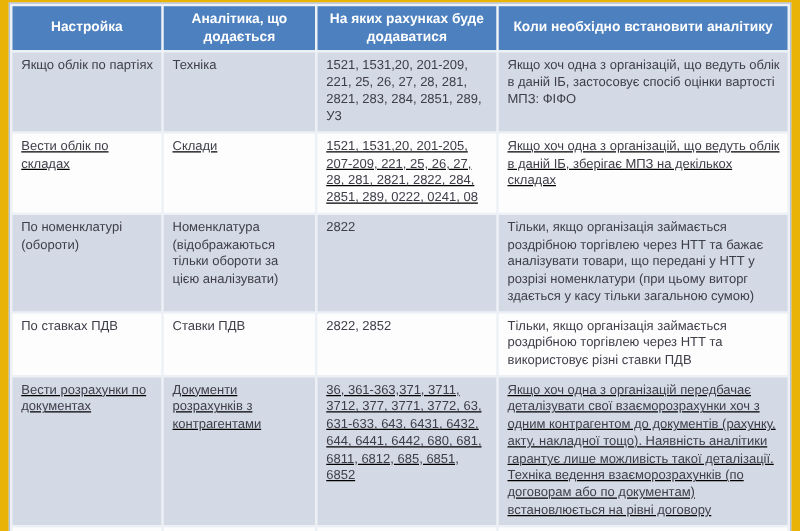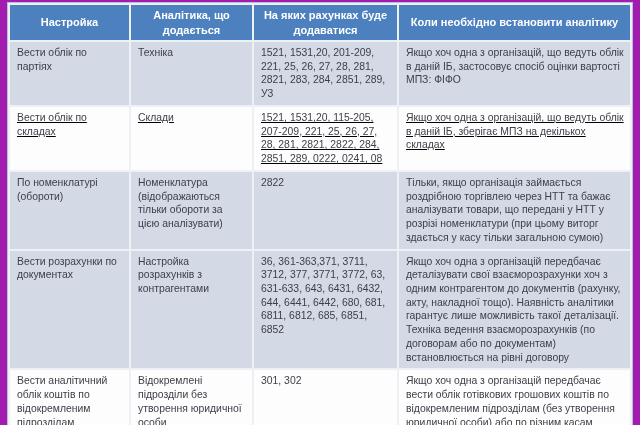--- a/index.html
+++ b/index.html
@@ -5,21 +5,21 @@
   html, body {
     margin: 0;
     padding: 0;
     background: #fbfcfd;
     font-family: "Liberation Sans", sans-serif;
   }
   .page {
     position: relative;
     width: 640px;
     height: 425px;
-    background: #a21caf;
+    background: #eab308;
     overflow: hidden;
   }
   .table-wrap {
     position: absolute;
     left: 7px;
     top: 2px;
     width: 626px;
     background: #edf1f6;
     border: 1px solid #b3c2db;
     border-bottom: 3px solid #7b9bc8;
@@ -55,21 +55,21 @@
     box-sizing: border-box;
     word-wrap: break-word;
   }
   tr.band-odd  td { background: #d3d9e5; }
   tr.band-even td { background: #fdfdfe; }
   tr.rh  { height: 35px; }
   tr.r1  { height: 48px; }
   tr.r2  { height: 50px; text-decoration: underline; }
   tr.r3  { height: 70px; }
   tr.r4  { height: 44px; }
-  tr.r5  { height: 96px; }
+  tr.r5  { height: 96px; text-decoration: underline; }
   tr.r6  { height: 59px; }
 </style>
 </head>
 <body>
 
 <div class="page">
   <div class="table-wrap">
     <table class="analytics-table">
       <colgroup>
         <col class="c1">
@@ -80,40 +80,46 @@
       <thead>
         <tr class="rh">
           <th>Настройка</th>
           <th>Аналітика, що додається</th>
           <th>На яких рахунках буде додаватися</th>
           <th>Коли необхідно встановити аналітику</th>
         </tr>
       </thead>
       <tbody>
         <tr class="r1 band-odd">
-          <td>Вести облік по партіях</td>
+          <td>Якщо облік по партіях</td>
           <td>Техніка</td>
           <td>1521, 1531,20, 201-209, 221, 25, 26, 27, 28, 281, 2821, 283, 284, 2851, 289, У3</td>
           <td>Якщо хоч одна з організацій, що ведуть облік в даній ІБ, застосовує спосіб оцінки вартості МПЗ: ФІФО</td>
         </tr>
         <tr class="r2 band-even">
           <td>Вести облік по складах</td>
           <td>Склади</td>
-          <td>1521, 1531,20, 115-205, 207-209, 221, 25, 26, 27, 28, 281, 2821, 2822, 284, 2851, 289, 0222, 0241, 08</td>
+          <td>1521, 1531,20, 201-205, 207-209, 221, 25, 26, 27, 28, 281, 2821, 2822, 284, 2851, 289, 0222, 0241, 08</td>
           <td>Якщо хоч одна з організацій, що ведуть облік в даній ІБ, зберігає МПЗ на декількох складах</td>
         </tr>
         <tr class="r3 band-odd">
           <td>По номенклатурі (обороти)</td>
           <td>Номенклатура (відображаються тільки обороти за цією аналізувати)</td>
           <td>2822</td>
           <td>Тільки, якщо організація займається роздрібною торгівлею через НТТ та бажає аналізувати товари, що передані у НТТ у розрізі номенклатури (при цьому виторг здається у касу тільки загальною сумою)</td>
         </tr>
+        <tr class="r4 band-even">
+          <td>По ставках ПДВ</td>
+          <td>Ставки ПДВ</td>
+          <td>2822, 2852</td>
+          <td>Тільки, якщо організація займається роздрібною торгівлею через НТТ та використовує різні ставки ПДВ</td>
+        </tr>
         <tr class="r5 band-odd">
           <td>Вести розрахунки по документах</td>
-          <td>Настройка розрахунків з контрагентами</td>
+          <td>Документи розрахунків з контрагентами</td>
           <td>36, 361-363,371, 3711, 3712, 377, 3771, 3772, 63, 631-633, 643, 6431, 6432, 644, 6441, 6442, 680, 681, 6811, 6812, 685, 6851, 6852</td>
           <td>Якщо  хоч одна з організацій передбачає деталізувати свої взаєморозрахунки хоч з одним контрагентом до документів (рахунку, акту, накладної тощо). Наявність аналітики гарантує лише можливість такої деталізації. Техніка ведення взаєморозрахунків (по договорам або по документам) встановлюється на рівні договору</td>
         </tr>
         <tr class="r6 band-even">
           <td>Вести аналітичний облік коштів по відокремленим підрозділам</td>
           <td>Відокремлені підрозділи без утворення юридичної особи</td>
           <td>301, 302</td>
           <td>Якщо хоч одна з організацій передбачає вести облік готівкових грошових коштів по відокремленим підрозділам (без утворення юридичної особи) або по різним касам</td>
         </tr>
       </tbody>

